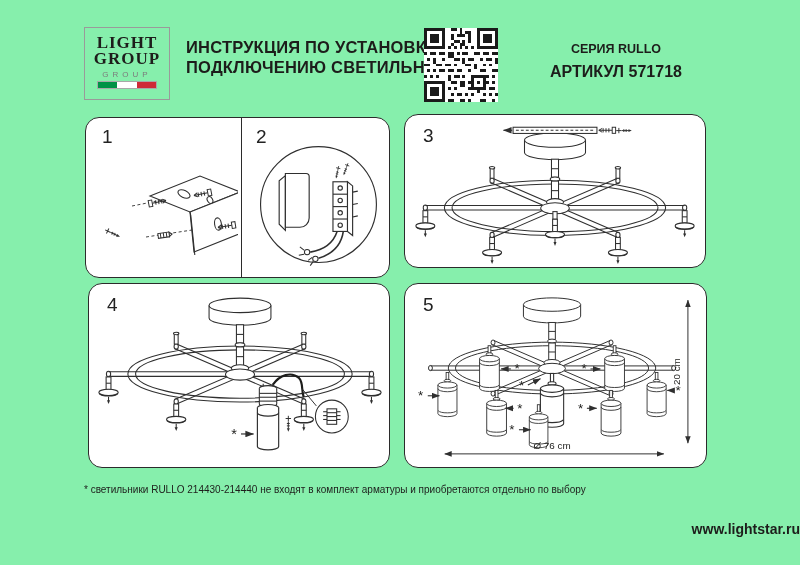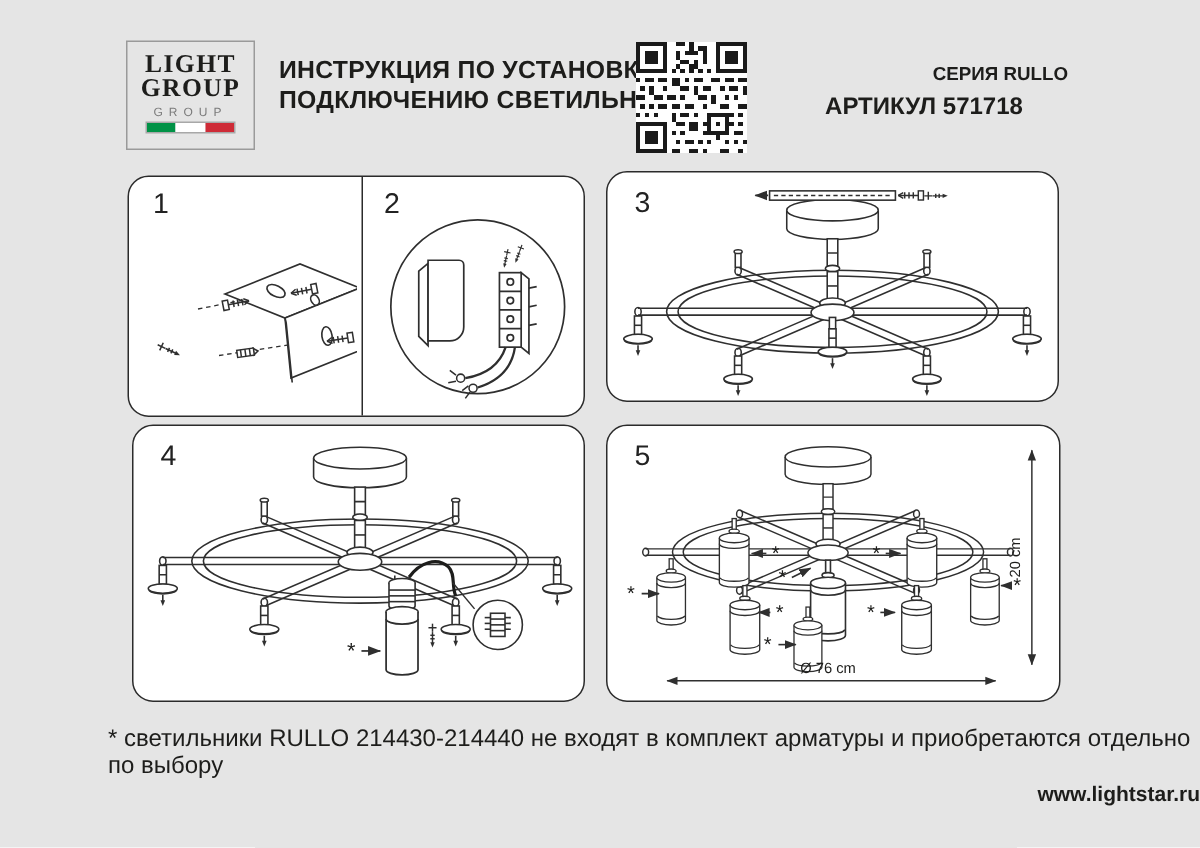--- a/index.html
+++ b/index.html
@@ -1,42 +1,42 @@
 <!DOCTYPE html>
 <html><head>
 <meta charset="utf-8">
 <style>
   html,body{margin:0;padding:0;background:#fff;}
-  .page{position:relative;width:800px;height:565px;background:#e5e5e5;overflow:hidden;
+  .page{position:relative;width:800px;height:565px;background:#86efac;overflow:hidden;
         font-family:"Liberation Sans",sans-serif;color:#1d1d1b;}
   
   .logo-box{position:absolute;left:84px;top:27px;width:86px;height:73px;
             border:1px solid #9a9a9a;box-sizing:border-box;text-align:center;padding-top:7px;}
   .logo-word{font-family:"Liberation Serif",serif;font-weight:700;font-size:17px;
              letter-spacing:1px;line-height:0.95;color:#1d1d1b;}
   .logo-group{font-size:8px;letter-spacing:4px;color:#7b7b7b;margin-top:3px;}
   .logo-flag{width:58px;height:6px;margin:2px auto 0;border:1px solid #a8a8a8;display:flex;}
   .logo-flag span{flex:1;height:100%;}
   .title{position:absolute;left:186px;top:37px;font-size:16.5px;font-weight:700;
          line-height:1.24;letter-spacing:.2px;color:#1d1d1b;}
   .qr{position:absolute;left:424px;top:28px;width:74px;height:74px;}
   .series-block{position:absolute;left:520px;top:42px;width:192px;text-align:center;}
-  .series-label{font-size:12.5px;font-weight:700;margin-bottom:7px;text-align:right;}
+  .series-label{font-size:12.5px;font-weight:700;margin-bottom:7px;}
   .article-label{font-size:16px;font-weight:700;text-align:center;}
   
   .panel{position:absolute;border:1.3px solid #2b2b2b;border-radius:14px;box-sizing:border-box;background:#fff;}
   .panel-a{left:85px;top:117px;width:305px;height:161px;}
   .panel-b{left:404px;top:114px;width:302px;height:154px;}
   .panel-c{left:88px;top:283px;width:302px;height:185px;}
   .panel-d{left:404px;top:283px;width:303px;height:185px;}
   .step-num{position:absolute;font-size:19px;color:#222;}
   .divider{position:absolute;left:155px;top:0;bottom:0;width:1px;background:#2b2b2b;}
   .panel svg{position:absolute;}
   
-  .footnote{position:absolute;left:72px;top:484px;font-size:16px;color:#1d1d1b;}
+  .footnote{position:absolute;left:84px;top:484px;font-size:10px;color:#1d1d1b;}
   .website{position:absolute;left:0;top:521px;width:100%;text-align:right;
            font-size:14px;font-weight:700;color:#1d1d1b;}
   svg text{font-family:"Liberation Sans",sans-serif;}
 </style>
 </head>
 <body>
 
 <div class="page">
 
   <svg width="0" height="0" style="position:absolute">

